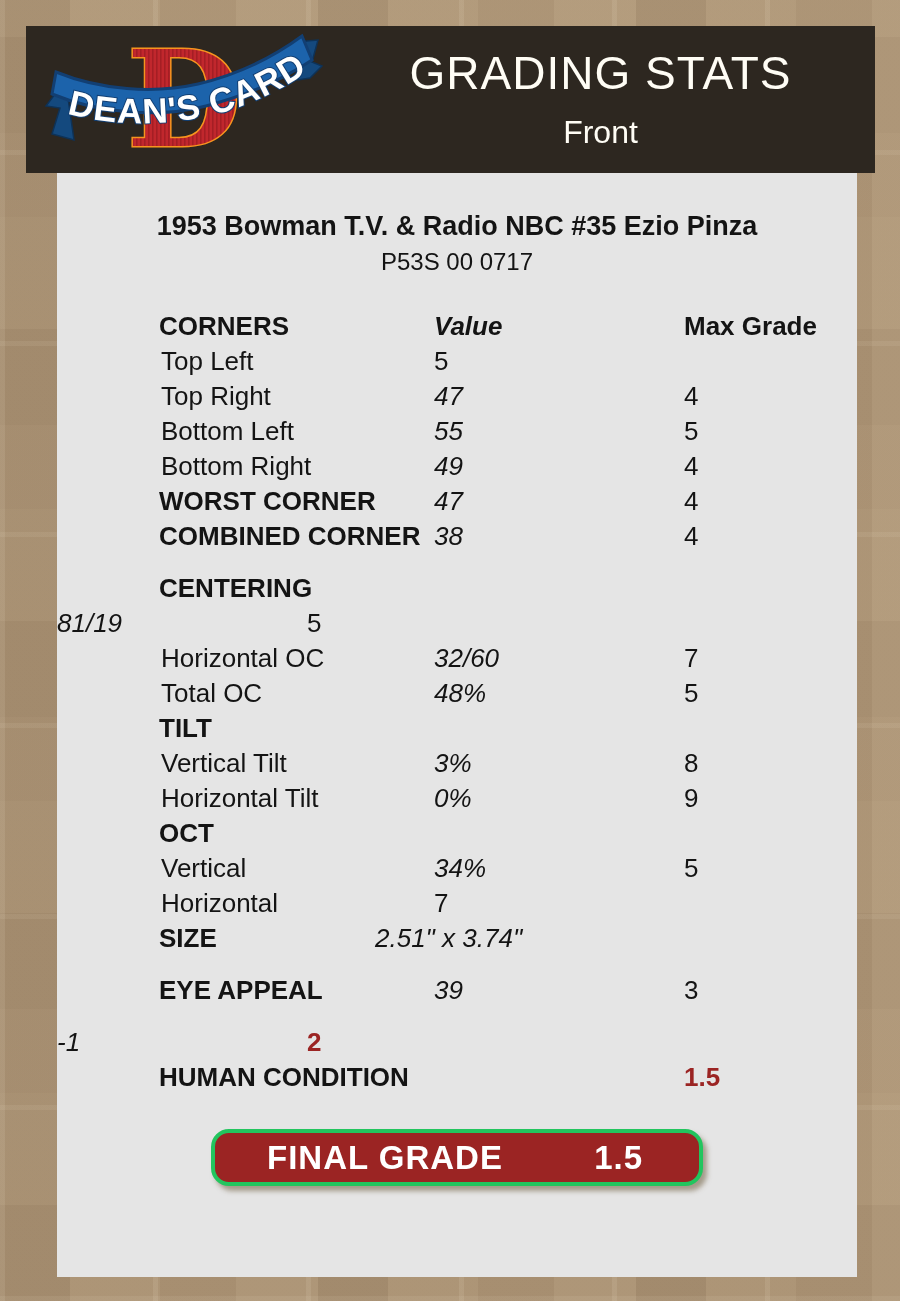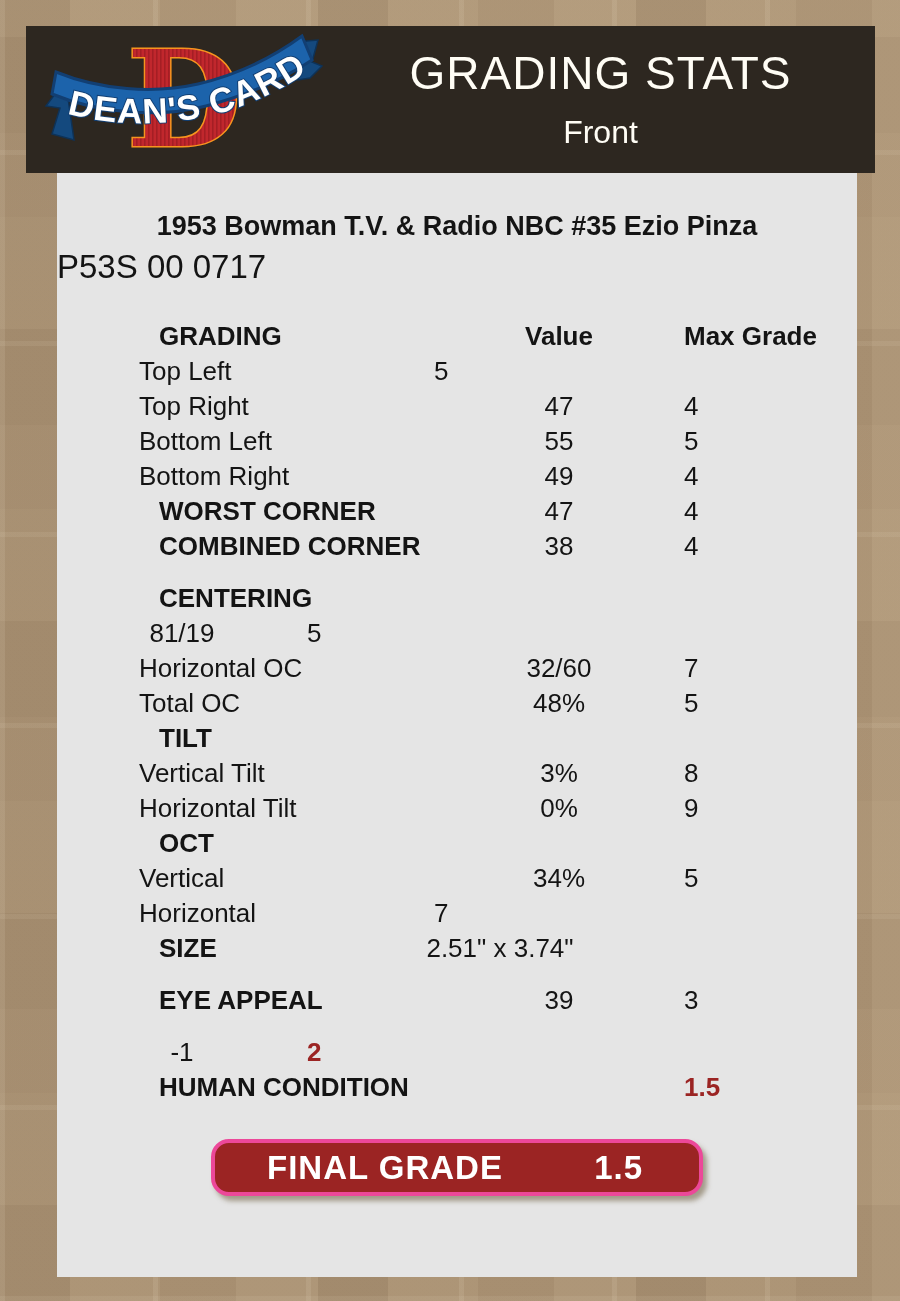--- a/index.html
+++ b/index.html
@@ -23,34 +23,34 @@
     display:flex;flex-direction:column;align-items:center;justify-content:center;
     color:#fffdf5;
   }
   .header-title{font-size:46px;letter-spacing:1px;line-height:1.1;}
   .header-subtitle{font-size:32px;margin-top:16px;}
   .content-panel{
     position:absolute;left:50px;top:173px;width:800px;height:1104px;
     background:#e5e5e5;color:#141414;margin-left:7px;
   }
   .card-title{margin-top:38px;text-align:center;font-size:27px;font-weight:bold;white-space:nowrap;}
-  .card-serial{margin-top:6px;text-align:left;font-size:33px;}
+  .card-serial{margin-top:6px;text-align:center;font-size:24px;}
   .grading-table{margin-top:33px;}
   .trow{display:flex;align-items:center;height:35px;font-size:26px;}
   .trow.gap-before{margin-top:17px;}
-  .cell-label{flex:0 0 377px;padding-left:82px;box-sizing:border-box;white-space:nowrap;}
+  .cell-label{flex:0 0 377px;padding-left:104px;box-sizing:border-box;white-space:nowrap;}
   .trow.section .cell-label, .trow.colheader .cell-label{padding-left:102px;font-weight:bold;}
-  .cell-value{flex:0 0 250px;text-align:center;white-space:nowrap;}
+  .cell-value{flex:0 0 250px;white-space:nowrap;font-style:italic;}
   .cell-max{flex:0 0 96px;white-space:nowrap;}
   .trow.colheader .cell-value, .trow.colheader .cell-max{font-weight:bold;}
   .cell-value.wide{margin-left:-59px;}
   .cell-max.red{color:#9b2423;font-weight:bold;}
   .final-grade-button{
     margin:34px auto 0 auto;width:492px;height:57px;box-sizing:border-box;
-    background:#9b2423;border:4px solid #ec4899;border-radius:18px;
+    background:#9b2423;border:4px solid #22c55e;border-radius:18px;
     display:flex;align-items:center;justify-content:space-between;
     padding:0 56px 0 52px;cursor:pointer;
     box-shadow:4px 5px 5px rgba(110,92,62,0.55);
     color:#ffffff;font-size:33px;font-weight:bold;letter-spacing:1px;
   }
 </style>
 </head>
 <body>
 
 <div class="header-bar">
@@ -78,21 +78,21 @@
     <div class="header-subtitle">Front</div>
   </div>
 </div>
 
 <div class="content-panel">
   <div class="card-title">1953 Bowman T.V. &amp; Radio NBC #35 Ezio Pinza</div>
   <div class="card-serial">P53S 00 0717</div>
 
   <div class="grading-table">
     <div class="trow colheader">
-      <div class="cell-label">GRADING</div>
+      <div class="cell-label">CORNERS</div>
       <div class="cell-value">Value</div>
       <div class="cell-max">Max Grade</div>
     </div>
     <div id="table-rows">
         <div class="trow item">
     <div class="cell-label">Top Left</div>
     <div class="cell-max">5</div>
   </div>
         <div class="trow item">
     <div class="cell-label">Top Right</div>

